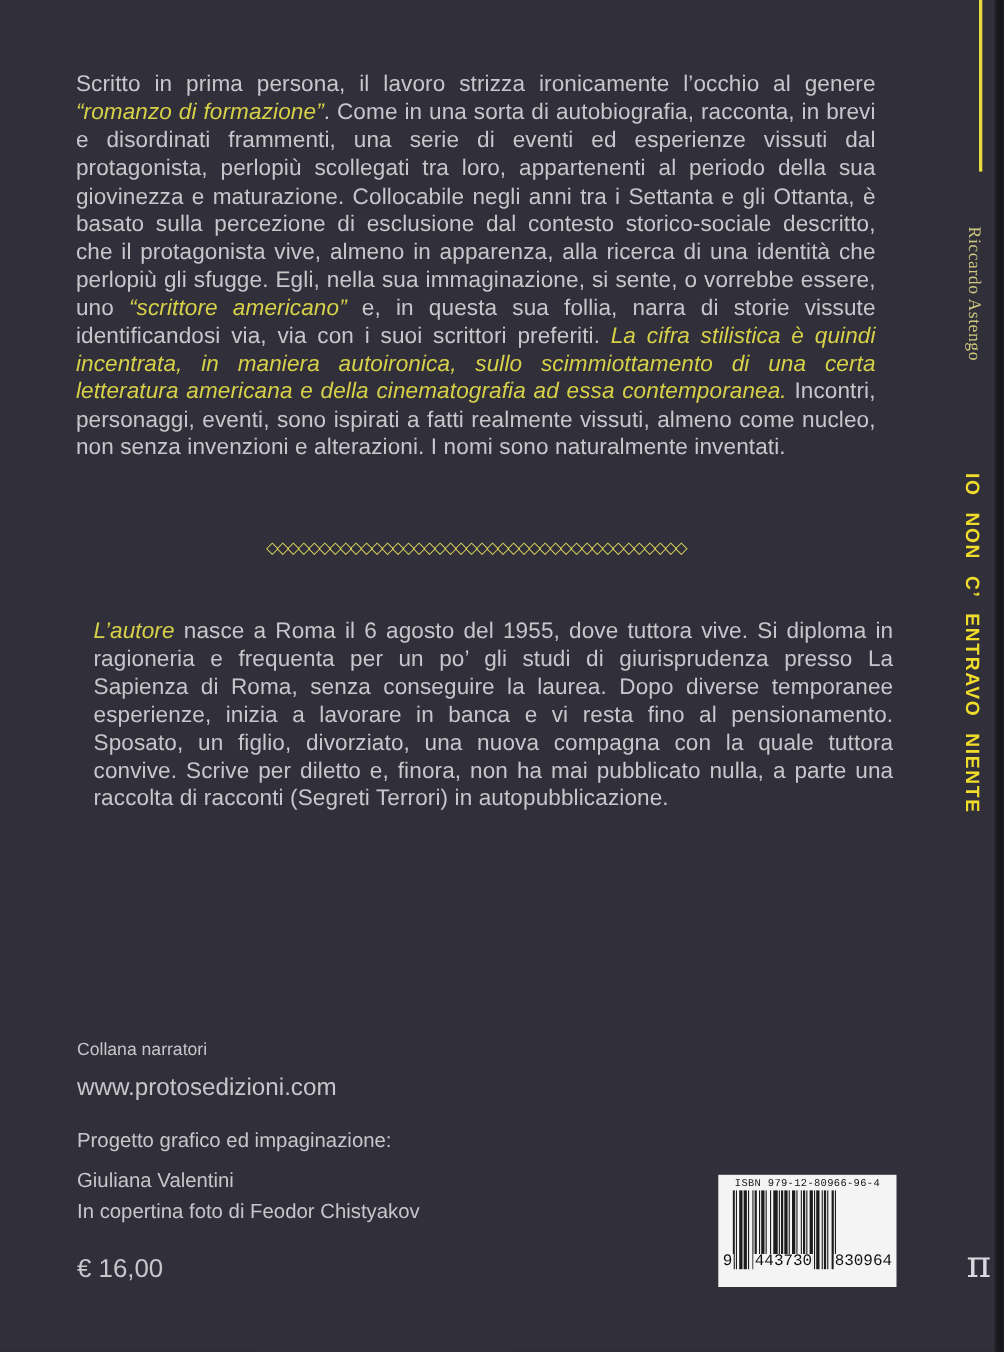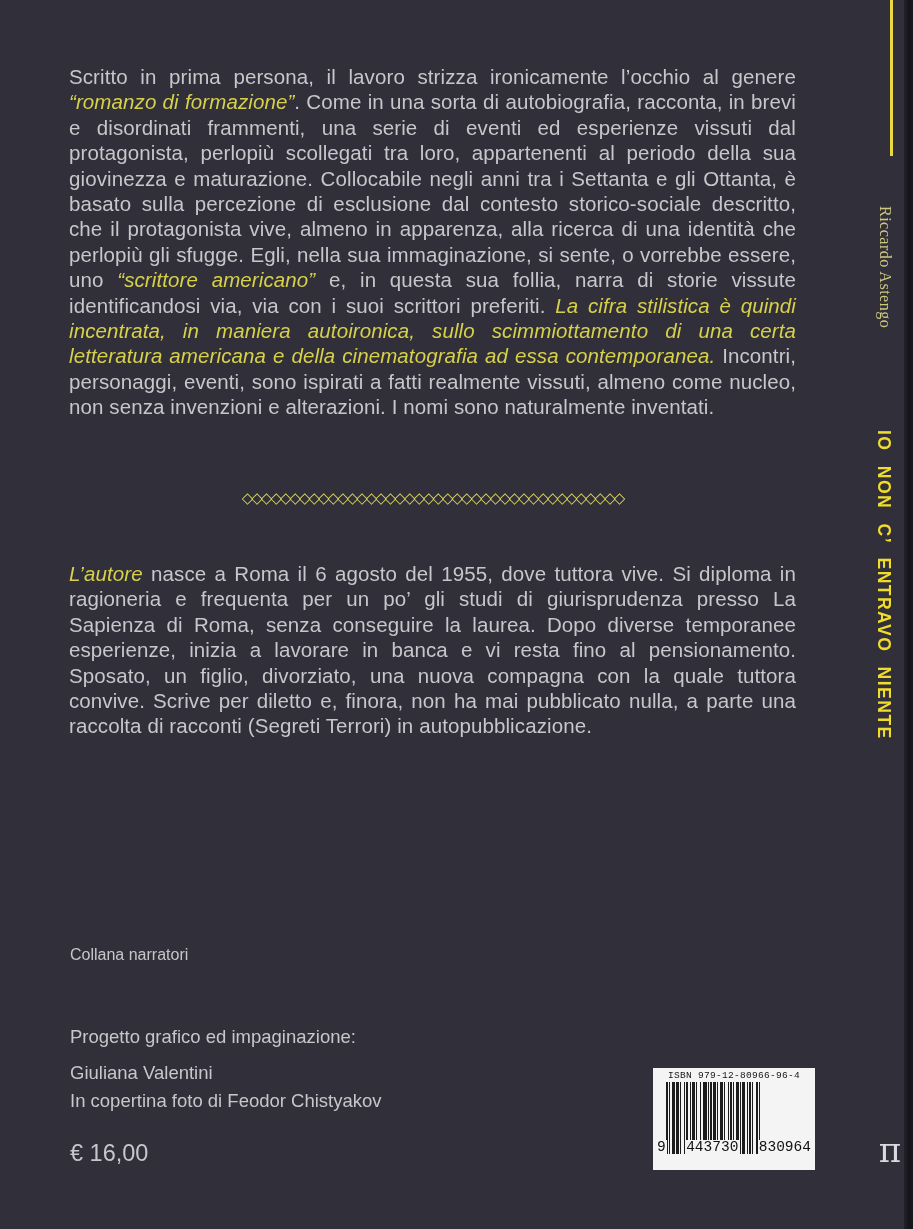--- a/index.html
+++ b/index.html
@@ -12,21 +12,21 @@
   }
   
   .copy{
     position:absolute;left:69px;width:727px;
     color:var(--body,#c7c6cb);
     font-size:20.5px;line-height:25.4px;
     text-align:justify;
     letter-spacing:0.1px;
   }
   .synopsis{top:64px;}
-  .bio{top:561px;}
+  .bio{top:561px;margin-left:16px;}
   .seg-normal{color:var(--body,#c7c6cb);}
   .seg-yellow-italic{color:var(--yellow,#d6d149);font-style:italic;}
   
   .divider{
     position:absolute;left:69px;top:489px;width:727px;
     text-align:center;
     color:var(--divider,#dcd75c);
     font-size:15px;letter-spacing:-2px;
     font-family:"DejaVu Sans",sans-serif;
     white-space:nowrap;
@@ -99,20 +99,21 @@
 <div class="cover" style="--bg: #312f3a; --body: #c7c6cb; --yellow: #d6d149; --divider: #dcd75c; --spinetitle: #f0dd2b; --spineauthor: #cec87f; --rule: #eada3f;">
 
   <div class="copy synopsis" lang="it"><span class="seg-normal">Scritto in prima persona, il lavoro strizza ironicamente l’occhio al genere </span><span class="seg-yellow-italic">“romanzo di formazione”</span><span class="seg-normal">. Come in una sorta di autobiografia, racconta, in brevi e disordinati frammenti, una serie di eventi ed esperienze vissuti dal protagonista, perlopiù scollegati tra loro, appartenenti al periodo della sua giovinezza e maturazione. Collocabile negli anni tra i Settanta e gli Ottanta, è basato sulla percezione di esclusione dal contesto storico-sociale descritto, che il protagonista vive, almeno in apparenza, alla ricerca di una identità che perlopiù gli sfugge. Egli, nella sua immaginazione, si sente, o vorrebbe essere, uno </span><span class="seg-yellow-italic">“scrittore americano”</span><span class="seg-normal"> e, in questa sua follia, narra di storie vissute identificandosi via, via con i suoi scrittori preferiti. </span><span class="seg-yellow-italic">La cifra stilistica è quindi incentrata, in maniera autoironica, sullo scimmiottamento di una certa letteratura americana e della cinematografia ad essa contemporanea.</span><span class="seg-normal"> Incontri, personaggi, eventi, sono ispirati a fatti realmente vissuti, almeno come nucleo, non senza invenzioni e alterazioni. I nomi sono naturalmente inventati.</span></div>
 
   <div class="divider">◇◇◇◇◇◇◇◇◇◇◇◇◇◇◇◇◇◇◇◇◇◇◇◇◇◇◇◇◇◇◇◇◇◇◇◇◇◇◇◇</div>
 
   <div class="copy bio" lang="it"><span class="seg-yellow-italic">L’autore</span><span class="seg-normal"> nasce a Roma il 6 agosto del 1955, dove tuttora vive. Si diploma in ragioneria e frequenta per un po’ gli studi di giurisprudenza presso La Sapienza di Roma, senza conseguire la laurea. Dopo diverse temporanee esperienze, inizia a lavorare in banca e vi resta fino al pensionamento. Sposato, un figlio, divorziato, una nuova compagna con la quale tuttora convive. Scrive per diletto e, finora, non ha mai pubblicato nulla, a parte una raccolta di racconti (Segreti Terrori) in autopubblicazione.</span></div>
 
   <div class="footline series">Collana narratori</div>
 
+  <div class="footline website">www.protosedizioni.com</div>
 
   <div class="footline credit1">Progetto grafico ed impaginazione:</div>
 
   <div class="footline credit2">Giuliana Valentini</div>
 
   <div class="footline photo">In copertina foto di Feodor Chistyakov</div>
 
   <div class="footline price">€ 16,00</div>
 
   <div class="barcode">

